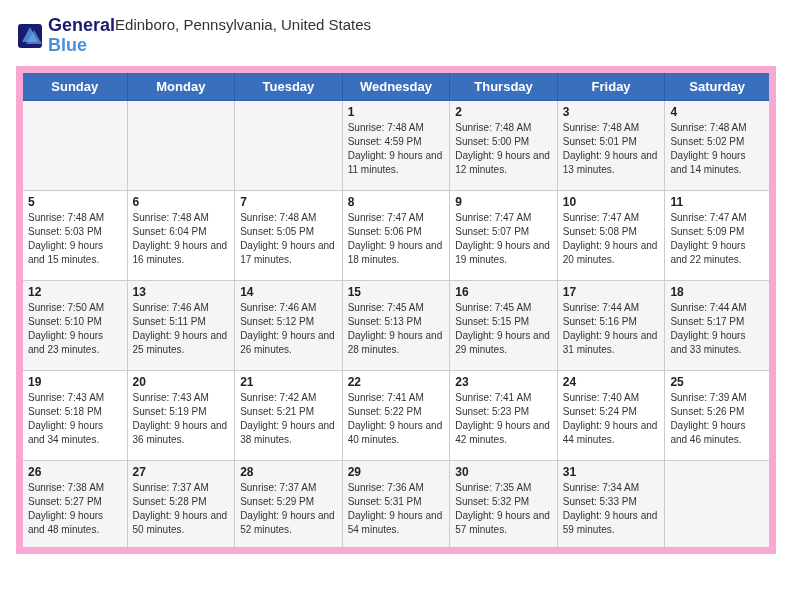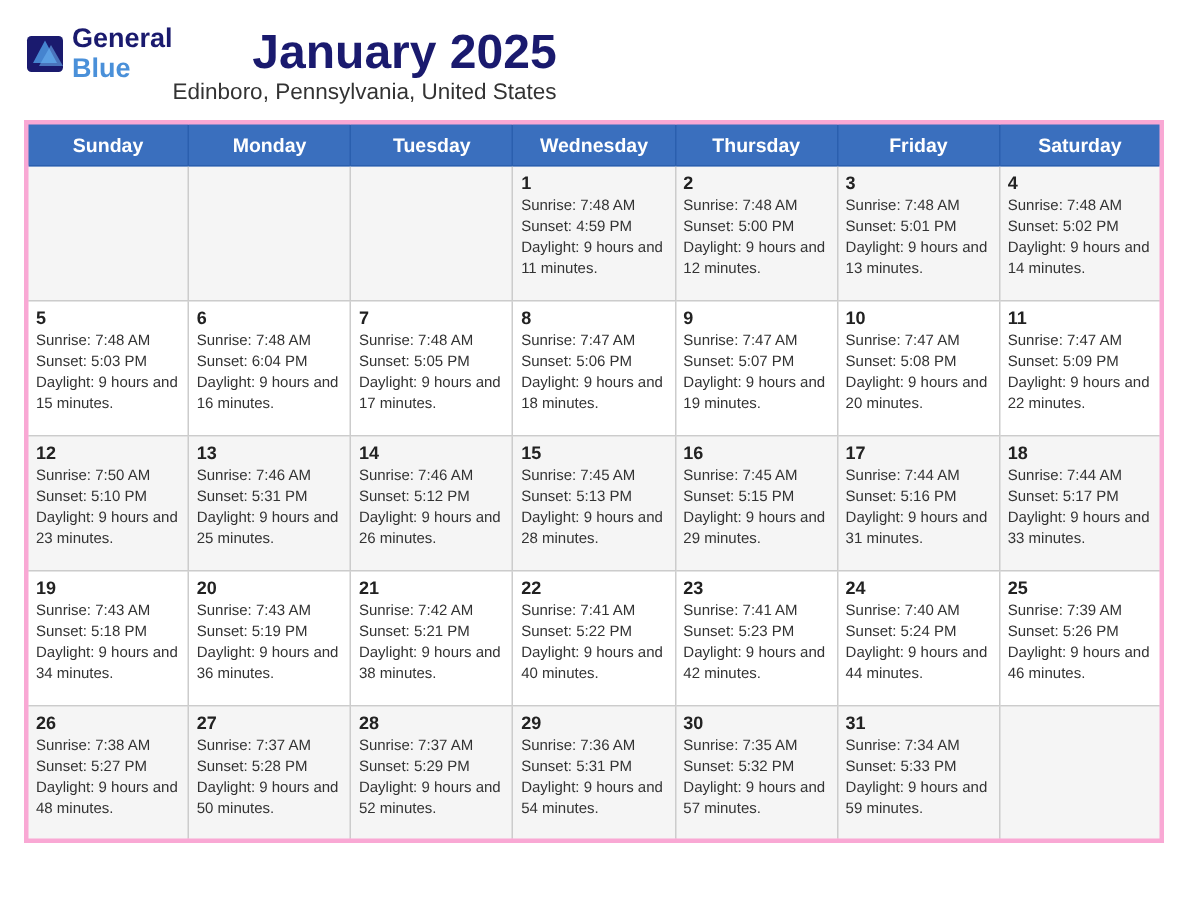--- a/index.html
+++ b/index.html
@@ -41,21 +41,21 @@
       font-weight: bold;
       color: #1a1a6e;
     }
     .calendar-subtitle {
       font-size: 15px;
       color: #333;
     }
     .calendar-table {
       width: 100%;
       border-collapse: collapse;
-      border: 3px solid #f9a8d4;
+      border: 7px solid #f9a8d4;
     }
     .calendar-table th {
       background-color: #3a6fbe;
       color: #fff;
       text-align: center;
       padding: 6px 4px;
       font-size: 13px;
       border: 1px solid #2a5fae;
     }
     .calendar-table td {
@@ -99,21 +99,20 @@
       <rect x="2" y="2" width="24" height="24" rx="3" fill="#1a1a6e"></rect>
       <polygon points="14,5 22,20 6,20" fill="#4a90d9" opacity="0.9"></polygon>
       <polygon points="18,8 26,22 10,22" fill="#6ab0f0" opacity="0.6"></polygon>
     </svg>
     <div class="logo-text">
       <div>General</div>
       <div><span>Blue</span></div>
     </div>
   </div>
   <div class="title-area">
-    <div class="calendar-title">January 2025</div>
     <div class="calendar-subtitle">Edinboro, Pennsylvania, United States</div>
   </div>
 </div>
 
 <table class="calendar-table">
   <thead>
     <tr id="weekday-header">
         <th>Sunday</th>
         <th>Monday</th>
         <th>Tuesday</th>
@@ -212,21 +211,21 @@
         <td>
           <span class="day-number">12</span>
           <div class="day-content">Sunrise: 7:50 AM
 Sunset: 5:10 PM
 Daylight: 9 hours
 and 23 minutes.</div>
         </td>
         <td>
           <span class="day-number">13</span>
           <div class="day-content">Sunrise: 7:46 AM
-Sunset: 5:31 PM
+Sunset: 5:11 PM
 Daylight: 9 hours
 and 25 minutes.</div>
         </td>
         <td>
           <span class="day-number">14</span>
           <div class="day-content">Sunrise: 7:46 AM
 Sunset: 5:12 PM
 Daylight: 9 hours
 and 26 minutes.</div>
         </td>

